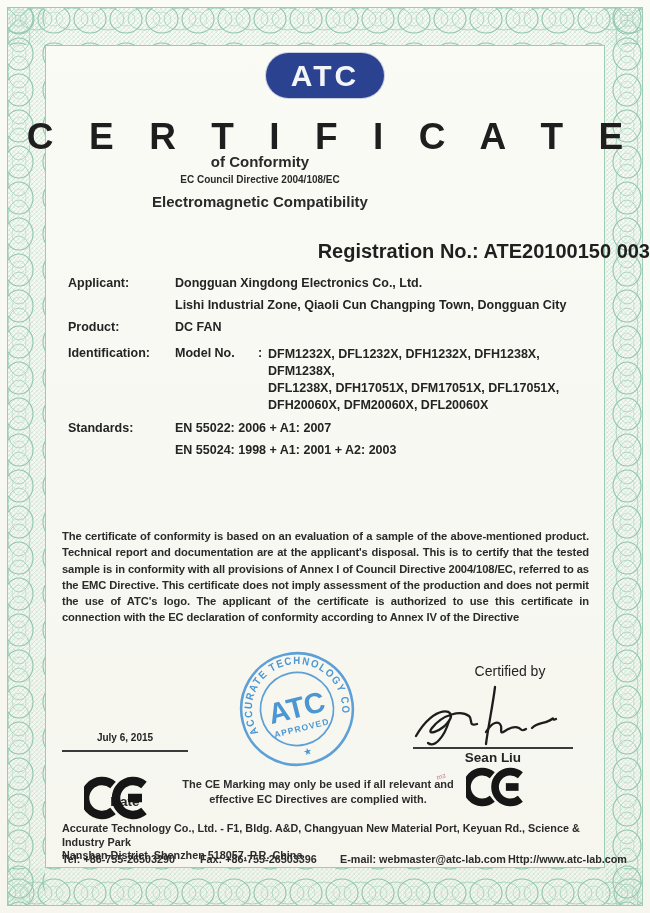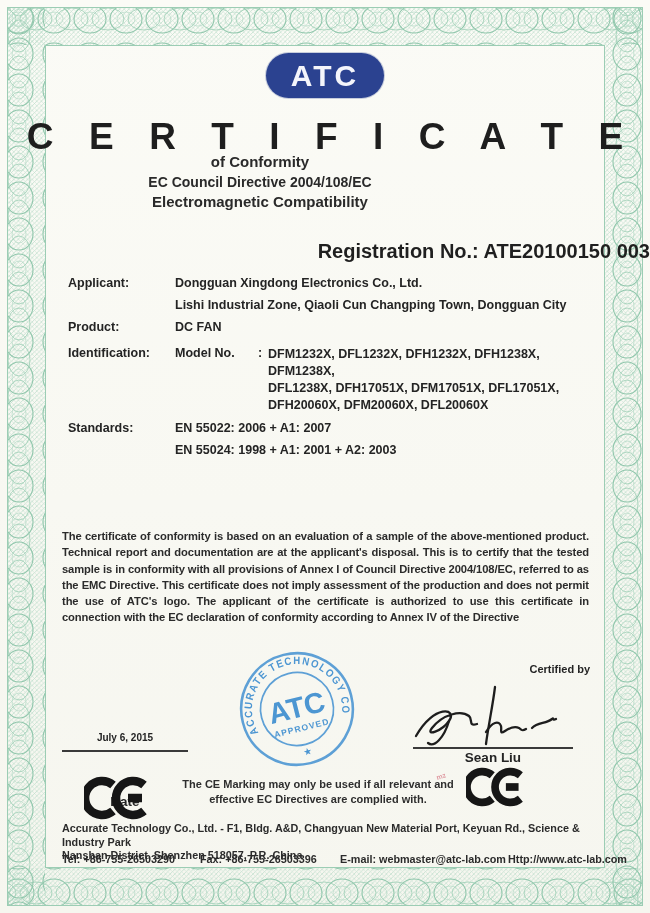--- a/index.html
+++ b/index.html
@@ -16,36 +16,36 @@
     background:#2b4290;display:flex;align-items:center;justify-content:center;
     box-shadow:0 0 0 1px rgba(43,66,144,.25);
   }
   .logo-pill span{color:#f4f5fb;font-size:30px;font-weight:700;letter-spacing:3px;}
   .title{
     left:0;top:116px;width:650px;text-align:center;
     font-size:37px;font-weight:700;letter-spacing:.34em;text-indent:.34em;color:#1e1e1e;
   }
   .sub{left:0;width:520px;text-align:center;font-weight:700;color:#2a2a2a;}
   .sub1{top:153px;font-size:15px;}
-  .sub2{top:174px;font-size:14px;}
+  .sub2{top:174px;font-size:10px;}
   .sub3{top:193px;font-size:15px;}
   .reg{left:0;top:240px;width:650px;text-align:right;font-size:20px;font-weight:700;color:#1f1f1f;}
   
   .flabel{left:68px;font-size:12.5px;font-weight:700;}
   .fval{font-size:12.5px;font-weight:700;}
   .models{line-height:17px;}
   
   .body-par{
     left:62px;top:528px;width:527px;font-size:11.2px;line-height:16.3px;
     font-weight:700;text-align:justify;color:#2b2b2b;letter-spacing:-.1px;
   }
   
   .stamp{left:238px;top:649px;width:118px;height:120px;transform:rotate(-14deg);opacity:.92;}
   
-  .certified{left:430px;top:663px;width:160px;text-align:right;font-size:11px;font-weight:700;}
+  .certified{left:430px;top:663px;width:160px;text-align:center;font-size:14px;font-weight:400;}
   .sigline{left:413px;top:747px;width:160px;height:2px;background:#3a3a3a;}
   .signame{left:413px;top:750px;width:160px;text-align:center;font-size:13.5px;font-weight:700;}
   .datewrap-val{left:62px;top:732px;width:126px;text-align:center;font-size:10px;font-weight:700;}
   .dateline{left:62px;top:750px;width:126px;height:2px;background:#3a3a3a;}
   .datelabel{left:62px;top:753px;width:126px;text-align:center;font-size:13.5px;font-weight:700;margin-top:41px;}
   
   .ce-note{left:168px;top:777px;width:300px;text-align:center;font-size:11px;font-weight:700;line-height:14.5px;color:#2e2e2e;}
   
   .footer1{left:62px;top:822px;width:540px;font-size:10.8px;font-weight:700;line-height:13.5px;color:#2b2b2b;}
   .ft{top:853px;font-size:10.8px;font-weight:700;color:#2b2b2b;}

